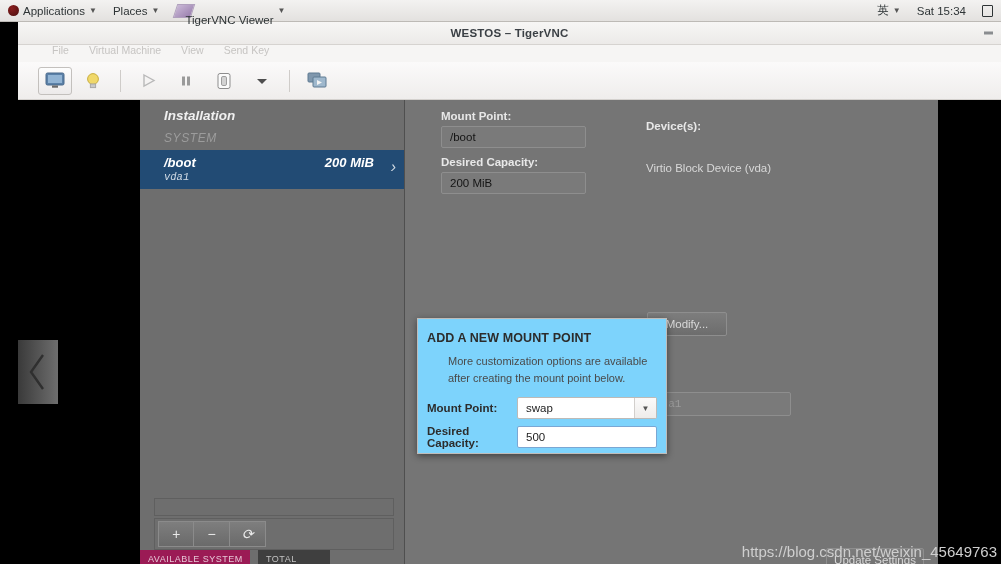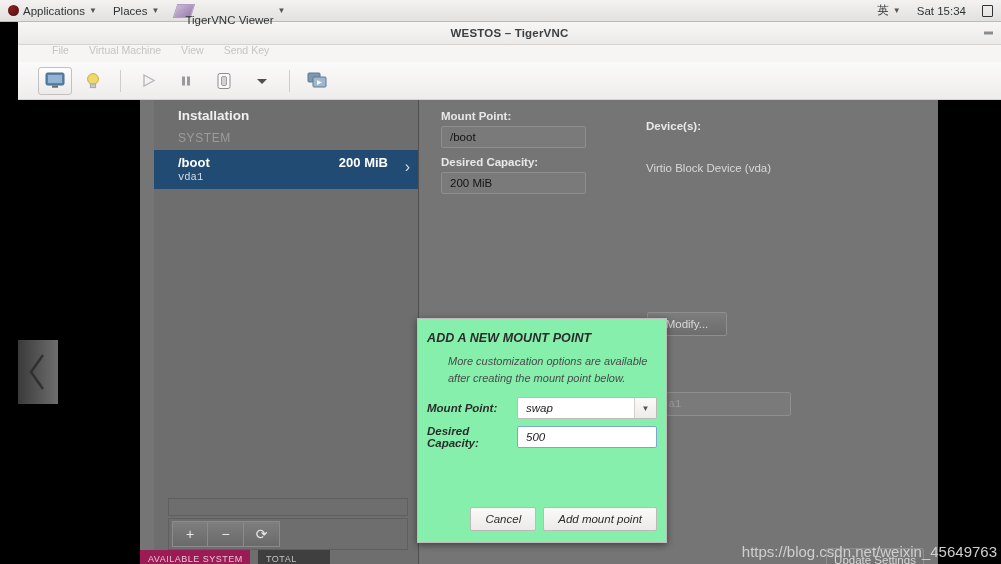--- a/index.html
+++ b/index.html
@@ -116,24 +116,25 @@
   #back-chevron {
     position: absolute; left: 0px; top: 240px;
     width: 40px; height: 64px;
     background: linear-gradient(90deg, #3a3a3a, #6e6e6e);
     display: flex; align-items: center; justify-content: center;
   }
   #back-chevron svg { display: block; }
 
   
   #left-panel {
-    position: absolute; left: 136px; top: 0;
+    position: absolute; left: 122px; top: 0;
     width: 265px; height: 464px;
     background: #6e6e6e;
     border-right: 1px solid #4f4f4f;
+    font-style: italic;
   }
   #installation-title {
     color: #f0f0f0; font-size: 13.5px; font-weight: bold;
     padding: 8px 0 0 24px;
   }
   #system-header {
     color: #9c9c9c; font-size: 12px; letter-spacing: .6px;
     padding: 8px 0 5px 24px;
   }
   .mount-row {
@@ -196,26 +197,25 @@
     position: absolute;
     background: linear-gradient(#7d7d7d, #6d6d6d);
     border: 1px solid #8e8e8e; border-radius: 2px;
     color: #d8d8d8; font-size: 11.5px;
     display: flex; align-items: center; justify-content: center;
   }
 
   
   #dialog {
     position: absolute; left: 399px; top: 218px;
-    width: 250px; height: 225px;
-    background: #86efac;
+    width: 250px; height: 136px;
+    background: #7dd3fc;
     border: 1px solid #bfbcb9;
     box-shadow: 0 2px 7px rgba(0,0,0,.45);
     z-index: 50;
-    font-style: italic;
   }
   #dialog-title {
     font-size: 12.5px; font-weight: bold; color: #2c2c2c;
     padding: 12px 0 0 9px; letter-spacing: .1px;
   }
   #dialog-desc {
     font-size: 11px; color: #4a4a4a;
     padding: 8px 14px 0 30px; line-height: 1.5;
   }
   .dlg-row {
@@ -434,23 +434,19 @@
             <span class="val">swap</span>
             <span class="arrowbox">▼</span>
           </div>
         </div>
 
         <div class="dlg-row">
           <div class="dlg-label">Desired Capacity:</div>
           <div class="dlg-input">500</div>
         </div>
 
-        <div id="dialog-buttons">
-          <div class="dlg-btn">Cancel</div>
-          <div class="dlg-btn">Add mount point</div>
-        </div>
       </div>
 
     </div>
   </div>
 </div>
 
 <div id="watermark">https://blog.csdn.net/weixin_45649763</div>
 
 </body></html>

